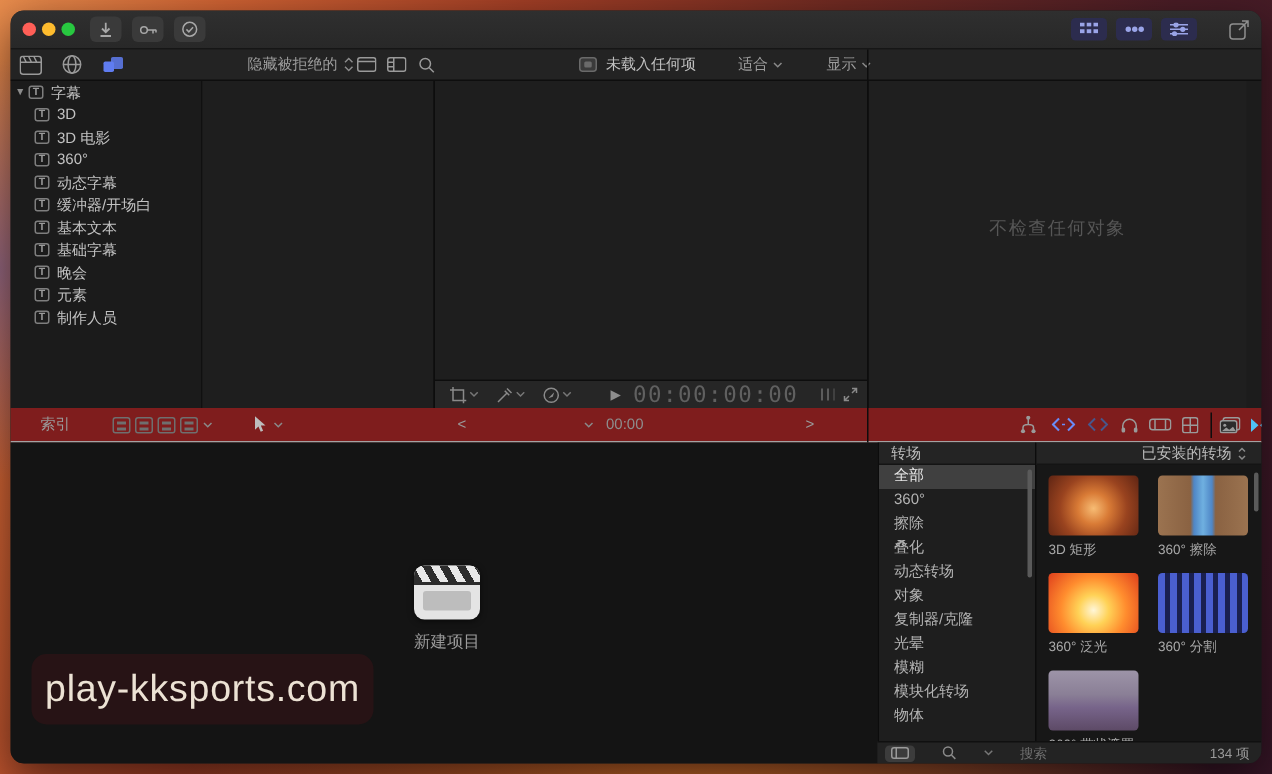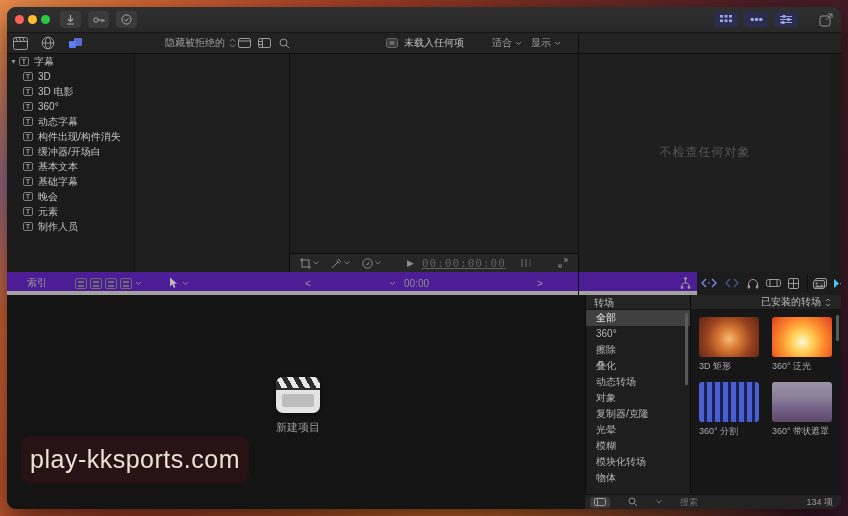--- a/index.html
+++ b/index.html
@@ -31,21 +31,21 @@
   .insp-empty { width:100%; text-align:center; margin-top:90px; color:#565656; font-size:12px; letter-spacing:1px; }
   
   .srow { display:flex; align-items:center; height:15px; padding-left:16px; color:#c2c2c2; font-size:10px; white-space:nowrap; }
   .srow.root { padding-left:3px; }
   .tri { color:#8c8c8c; font-size:7px; width:9px; }
   .tbox { width:10px; height:9px; border:1px solid #7e7e7e; border-radius:2px; color:#9a9a9a; font-size:7px; line-height:7px;
           text-align:center; margin-right:5px; flex:0 0 auto; font-weight:bold; }
   .gbox { width:11px; height:9px; border:1px solid #7e7e7e; border-radius:2px; margin-right:5px; position:relative; flex:0 0 auto; }
   .gbox::after { content:""; position:absolute; left:1px; top:1px; width:3px; height:5px; background:#7e7e7e; }
   
-  .timeline { left:0; top:265px; width:690px; height:23px; background:#4c1d95; border-bottom:4px solid #a3a3a3; }
+  .timeline { left:0; top:265px; width:834px; height:23px; background:#7f1d1d; border-bottom:1px solid #a3a3a3; }
   .tlitem { position:absolute; top:0; height:22px; display:flex; align-items:center; color:#9a9a9a; font-size:10px; }
   .mini { width:12px; height:11px; border:1px solid #6f6f6f; border-radius:2px; margin-right:3px; position:relative; }
   .mini::after { content:""; position:absolute; left:2px; top:2px; right:2px; height:2px; background:#6f6f6f; box-shadow:0 4px 0 #6f6f6f; }
   
   .project { left:0; top:288px; width:578px; height:214px; background:#141414; }
   .clapper { width:44px; height:36px; border-radius:7px; background:#e4e4e4; position:relative; overflow:hidden;
              box-shadow:0 1px 4px rgba(0,0,0,.6); }
   .clapper::before { content:""; position:absolute; left:0; top:0; width:100%; height:11px; background:
       repeating-linear-gradient(60deg,#2c2c2c 0 5px,#e8e8e8 5px 10px); border-bottom:2px solid #2c2c2c; }
   .clapper::after { content:""; position:absolute; left:6px; top:17px; width:32px; height:13px; border-radius:2px; background:#bdbdbd; }
@@ -72,21 +72,21 @@
   .bb-ic { width:20px; height:11px; border-radius:3px; background:#3c3c3c; display:flex; align-items:center; justify-content:center; }
   .search-input { flex:1; background:transparent; border:none; outline:none; color:#bbb; font-size:9px;
                   font-family:"Liberation Sans",sans-serif; min-width:20px;}
   .search-input::placeholder { color:#6e6e6e; }
   .count { color:#9a9a9a; font-size:9px; white-space:nowrap; }
   .scrollbar { position:absolute; width:3px; border-radius:2px; background:#5a5a5a; }
   
   .watermark { left:21px; top:436px; width:228px; height:47px; background:rgba(41,19,21,.93); border-radius:10px;
                display:flex; align-items:center; justify-content:center; }
   .watermark span { color:#ece2d4; font-size:25px; letter-spacing:.5px; }
-  .tc { font-family:"DejaVu Sans Mono", monospace; color:#606060; font-size:11px; letter-spacing:1px;text-decoration:underline; }
+  .tc { font-family:"DejaVu Sans Mono", monospace; color:#606060; font-size:15px; letter-spacing:1px; }
   .divv { position:absolute; width:1px; background:#0d0d0d; }
   .chev svg, .icg svg { display:block; }
 </style>
 </head>
 <body>
 
 <div class="stage">
   <div class="abs win">
 
     <div class="abs titlebar">
@@ -235,21 +235,21 @@
         <span style="color:#c0c0c0">未载入任何项</span>
       </div>
       <div class="t2item" style="left:485px">
         <span>适合</span>
         <span class="chev" style="margin-left:3px">
             <svg width="7" height="5" viewBox="0 0 7 5">
               <path d="M1 1l2.5 2.5L6 1" stroke="#8a8a8a" fill="none"></path>
             </svg>
           </span>
       </div>
-      <div class="t2item" style="left:524px">
+      <div class="t2item" style="left:544px">
         <span>显示</span>
         <span class="chev" style="margin-left:3px">
             <svg width="7" height="5" viewBox="0 0 7 5">
               <path d="M1 1l2.5 2.5L6 1" stroke="#8a8a8a" fill="none"></path>
             </svg>
           </span>
       </div>
     </div>
 
     <div class="abs sidebar">
@@ -266,24 +266,20 @@
           <span class="tbox">T</span>
           <span>3D 电影</span>
         </div>
       <div class="srow">
           <span class="tbox">T</span>
           <span>360°</span>
         </div>
       <div class="srow">
           <span class="tbox">T</span>
           <span>动态字幕</span>
-        </div>
-      <div class="srow">
-          <span class="tbox">T</span>
-          <span>构件出现/构件消失</span>
         </div>
       <div class="srow">
           <span class="tbox">T</span>
           <span>缓冲器/开场白</span>
         </div>
       <div class="srow">
           <span class="tbox">T</span>
           <span>基本文本</span>
         </div>
       <div class="srow">
@@ -502,20 +498,24 @@
               <path d="M1 3L3 1l2 2M1 6l2 2 2-2" stroke="#8a8a8a" fill="none"></path>
             </svg>
           </span>
       </div>
       <div class="grid">
         <div class="cell">
           <div class="thumb t2"></div>
           <div class="tlabel">3D 矩形</div>
         </div>
         <div class="cell">
+          <div class="thumb t3"></div>
+          <div class="tlabel">360° 擦除</div>
+        </div>
+        <div class="cell">
           <div class="thumb t4"></div>
           <div class="tlabel">360° 泛光</div>
         </div>
         <div class="cell">
           <div class="thumb t5"></div>
           <div class="tlabel">360° 分割</div>
         </div>
         <div class="cell">
           <div class="thumb t6"></div>
           <div class="tlabel">360° 带状遮罩</div>

